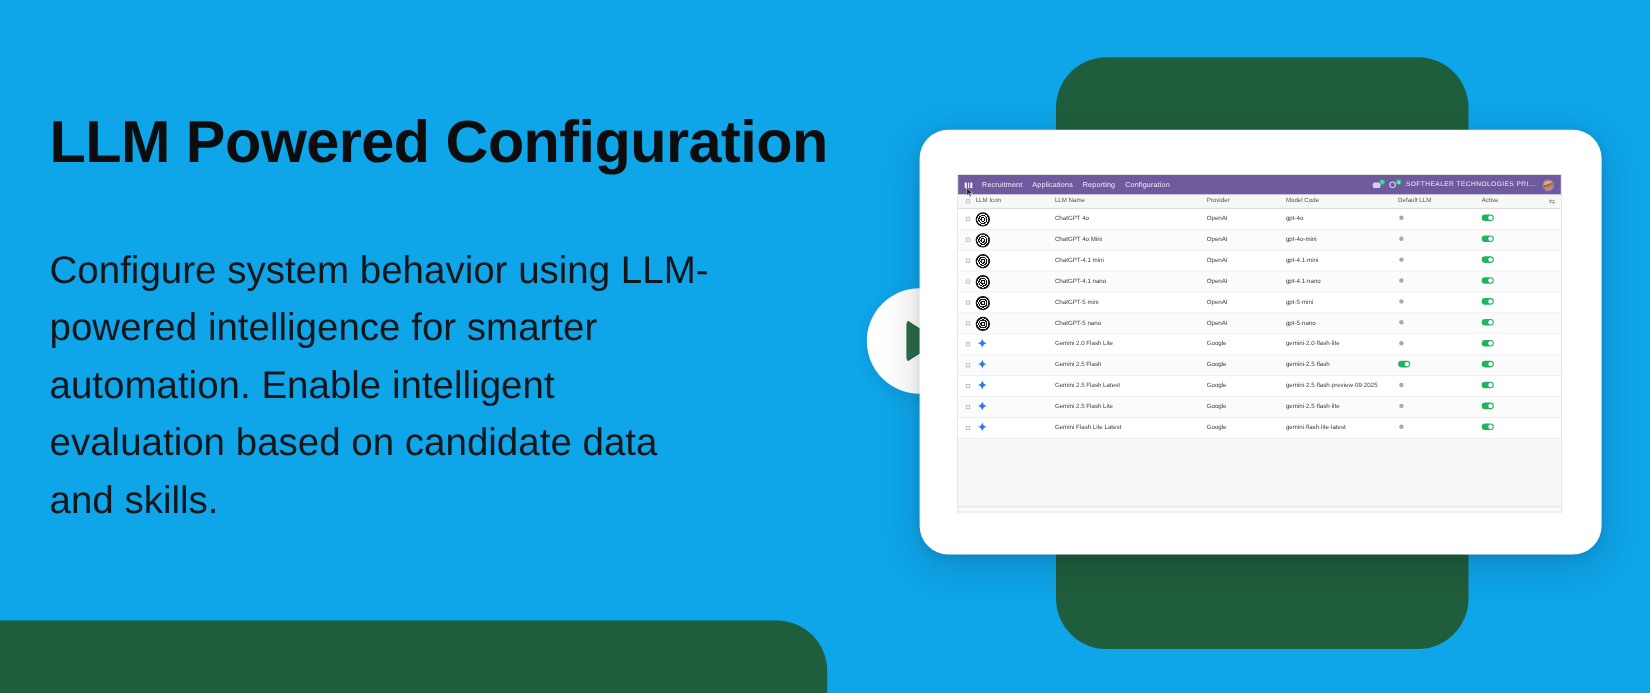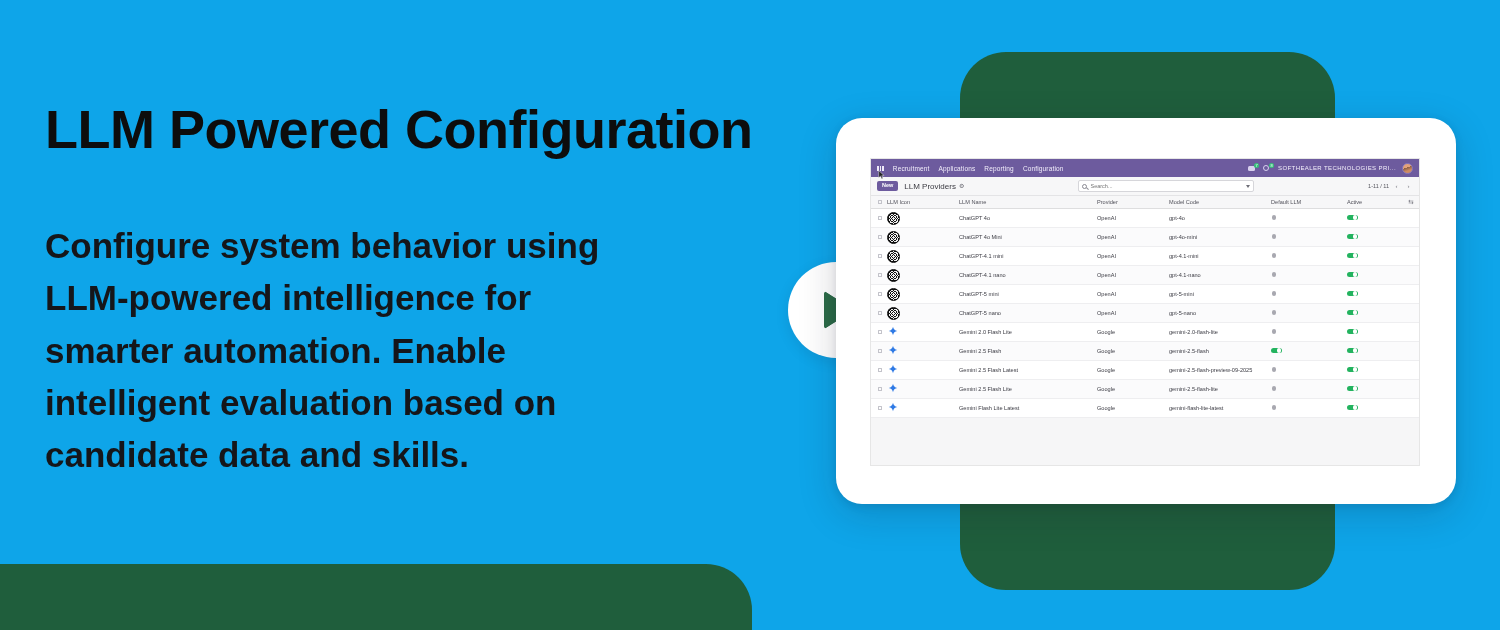--- a/index.html
+++ b/index.html
@@ -27,21 +27,21 @@
 
   
   .copy { position: absolute; left: 45px; top: 100px; width: 760px; }
   .headline {
     font-size: 54px; font-weight: 700; color: #0d0d0d;
     letter-spacing: -0.5px; line-height: 1.08;
     font-family: "Liberation Sans", sans-serif;
   }
   .subcopy {
     margin-top: 62px; font-size: 35px; line-height: 1.49; color: #15161a;
-    font-weight: 700; max-width: 620px;
+    font-weight: 400; max-width: 620px;
   }
 
   
   .device {
     position: absolute; left: 836px; top: 118px; width: 620px; height: 386px;
     background: #ffffff; border-radius: 26px;
     box-shadow: 0 10px 38px rgba(20,20,40,.18), 0 2px 8px rgba(20,20,40,.10);
   }
   .device-screen {
     position: absolute; left: 34px; top: 40px; width: 550px; height: 308px;
@@ -224,39 +224,20 @@
           </div>
           <div class="badge-ico">
             <div class="shape round"></div>
             <div class="cnt">8</div>
           </div>
           <div class="company">SOFTHEALER TECHNOLOGIES PRI...</div>
           <div class="avatar"></div>
         </div>
       </div>
 
-      <div class="ctrlbar">
-        <button class="btn-new">New</button>
-        <div class="view-title">
-          <span>LLM Providers</span>
-          <span class="gear">⚙</span>
-        </div>
-        <div class="searchwrap">
-          <div class="searchbox">
-            <span class="mag"></span>
-            <input type="text" placeholder="Search..." style="">
-            <span class="caret"></span>
-          </div>
-        </div>
-        <div class="pager">
-          <span>1-11 / 11</span>
-          <span class="arrow">‹</span>
-          <span class="arrow">›</span>
-        </div>
-      </div>
 
       <div class="table">
         <div class="thead">
           <div class="c-check">
               <div class="box"></div>
             </div>
           <div class="c-icon">LLM Icon</div>
           <div class="c-name">LLM Name</div>
           <div class="c-prov">Provider</div>
           <div class="c-code">Model Code</div>

